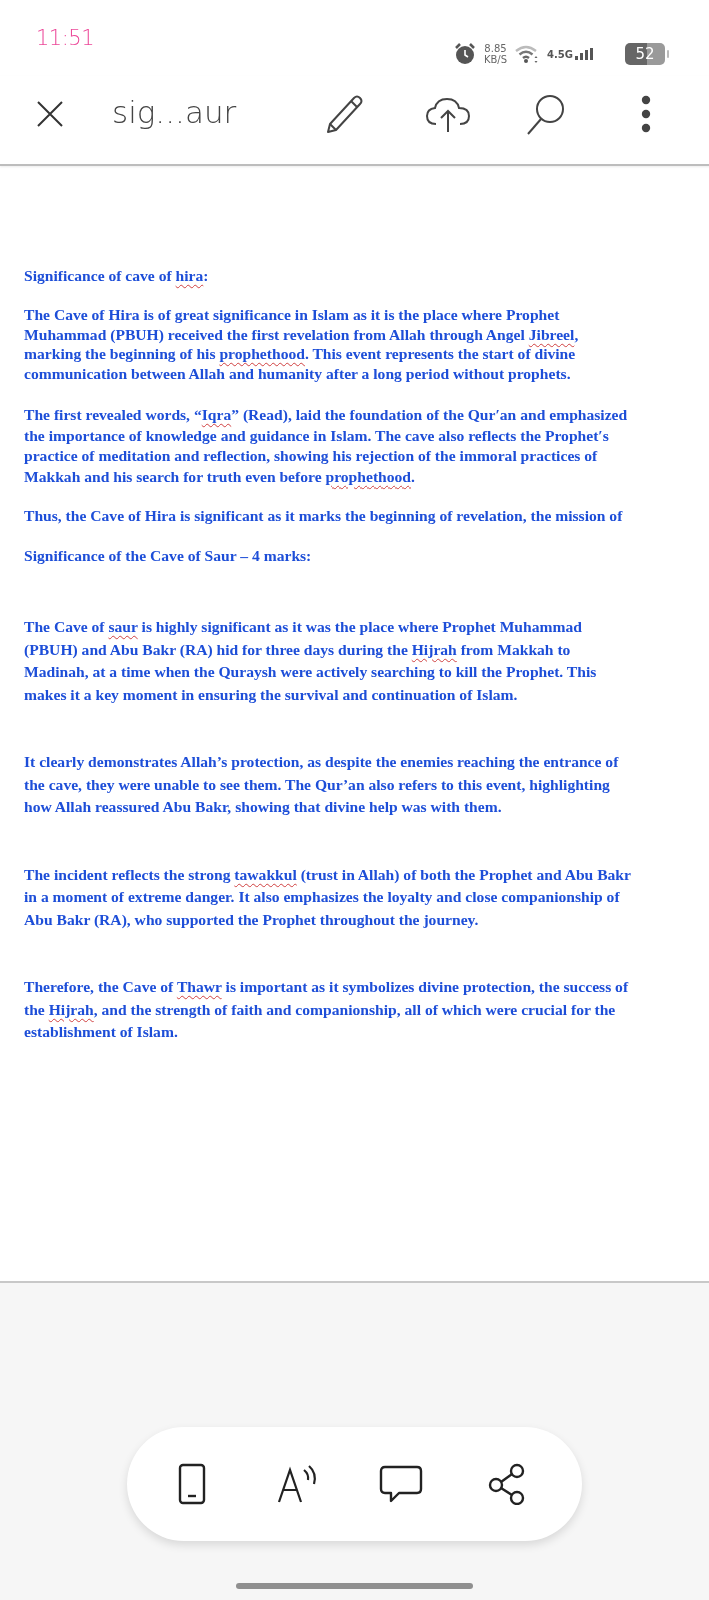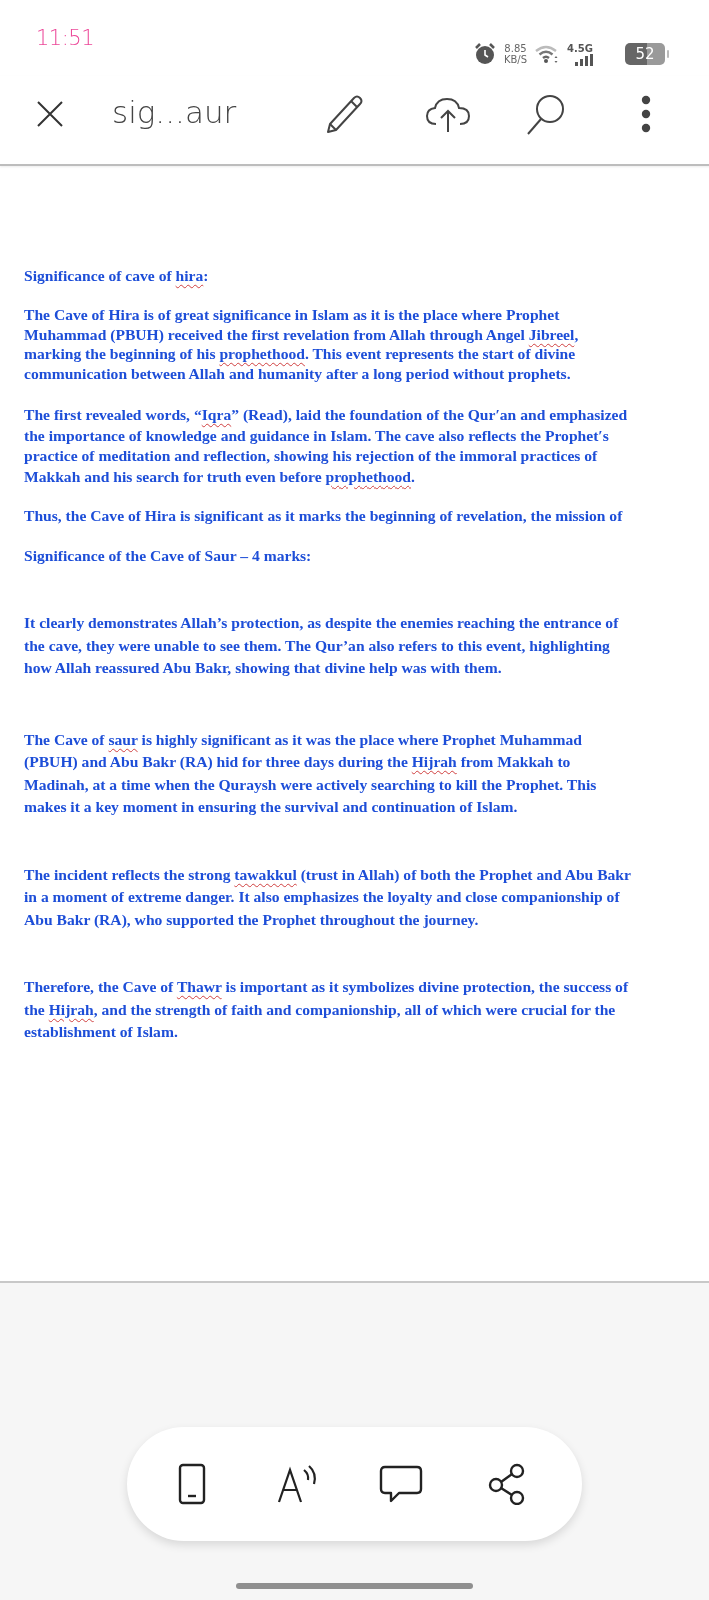--- a/index.html
+++ b/index.html
@@ -3,21 +3,21 @@
 <meta charset="utf-8">
 <style>
   html, body { margin:0; padding:0; }
   body { width:709px; height:1600px; background:#ffffff; position:relative; overflow:hidden; font-family:"Liberation Sans", sans-serif; color:#222; }
   .statusbar { position:absolute; left:0; top:0; width:709px; height:76px; }
   .time { position:absolute; left:36px; top:26px; font-size:21px; color:#ec4899; letter-spacing:-0.5px; font-family:"DejaVu Sans", sans-serif; font-weight:300; }
   .sb-right { position:absolute; right:40px; top:40px; height:28px; display:flex; align-items:center; gap:8px; }
   .alarm { width:22px; height:24px; }
   .speed { display:flex; flex-direction:column; font-size:10px; line-height:11px; color:#666; text-align:center; font-family:"DejaVu Sans", sans-serif; }
   .wifi { width:24px; height:20px; }
-  .net { display:flex; flex-direction:column; align-items:flex-end; font-size:10px; font-weight:bold; color:#555; line-height:11px; font-family:"DejaVu Sans", sans-serif; }
+  .net { display:flex; align-items:flex-end; font-size:10px; font-weight:bold; color:#555; line-height:11px; font-family:"DejaVu Sans", sans-serif; }
   .battery { display:flex; align-items:center;padding-left:24px; }
   .battery-body { width:40px; height:22px; border-radius:5px; background:linear-gradient(90deg,#666 0%,#666 55%,#9a9a9a 55%,#9a9a9a 100%); color:#fff; font-size:15px; display:flex; align-items:center; justify-content:center; font-family:"DejaVu Sans", sans-serif; }
   .battery-tip { width:2px; height:8px; background:#bbb; margin-left:2px; border-radius:1px; }
 
   .toolbar { position:absolute; left:0; top:76px; width:709px; height:88px; background:#fff; border-bottom:2px solid #bdbdbd; box-shadow:0 1px 2px rgba(0,0,0,0.08);padding-left:16px; }
   .tb-btn { position:absolute; top:14px; width:48px; height:48px; display:flex; align-items:center; justify-content:center; }
   .title { position:absolute; left:112px; top:18px; font-size:31px; color:#444; font-family:"DejaVu Sans", sans-serif; font-weight:300; letter-spacing:0px; }
 
   .doc { position:absolute; left:24px; top:265px; width:665px; font-family:"Liberation Serif", serif; font-weight:bold; font-size:15.6px; color:#1d4ed8; }
   .doc p { margin:0; }
@@ -121,31 +121,31 @@
     <span>practice of meditation and reflection, showing his rejection of the immoral practices of</span><br>
     <span>Makkah and his search for truth even before </span><span class="sq">prophethood</span><span>.</span>
   </p>
 
   <p style="margin-top:18px; line-height:22px;">
     <span>Thus, the Cave of Hira is significant as it marks the beginning of revelation, the mission of</span><br>
   </p>
 
   <p style="margin-top:18px; line-height:22px;">Significance of the Cave of Saur – 4 marks:</p>
 
-  <p style="margin-top:45px; line-height:22.5px;">
-    <span>It clearly demonstrates Allah’s protection, as despite the enemies reaching the entrance of</span><br>
-    <span>the cave, they were unable to see them. The Qur’an also refers to this event, highlighting</span><br>
-    <span>how Allah reassured Abu Bakr, showing that divine help was with them.</span>
-  </p>
-
   <p style="margin-top:49px; line-height:22.5px;">
     <span>The Cave of </span><span class="sq">saur</span><span> is highly significant as it was the place where Prophet Muhammad</span><br>
     <span>(PBUH) and Abu Bakr (RA) hid for three days during the </span><span class="sq">Hijrah</span><span> from Makkah to</span><br>
     <span>Madinah, at a time when the Quraysh were actively searching to kill the Prophet. This</span><br>
     <span>makes it a key moment in ensuring the survival and continuation of Islam.</span>
+  </p>
+
+  <p style="margin-top:45px; line-height:22.5px;">
+    <span>It clearly demonstrates Allah’s protection, as despite the enemies reaching the entrance of</span><br>
+    <span>the cave, they were unable to see them. The Qur’an also refers to this event, highlighting</span><br>
+    <span>how Allah reassured Abu Bakr, showing that divine help was with them.</span>
   </p>
 
   <p style="margin-top:45px; line-height:22.5px;">
     <span>The incident reflects the strong </span><span class="sq">tawakkul</span><span> (trust in Allah) of both the Prophet and Abu Bakr</span><br>
     <span>in a moment of extreme danger. It also emphasizes the loyalty and close companionship of</span><br>
     <span>Abu Bakr (RA), who supported the Prophet throughout the journey.</span>
   </p>
 
   <p style="margin-top:45px; line-height:22.5px;">
     <span>Therefore, the Cave of </span><span class="sq">Thawr</span><span> is important as it symbolizes divine protection, the success of</span><br>

